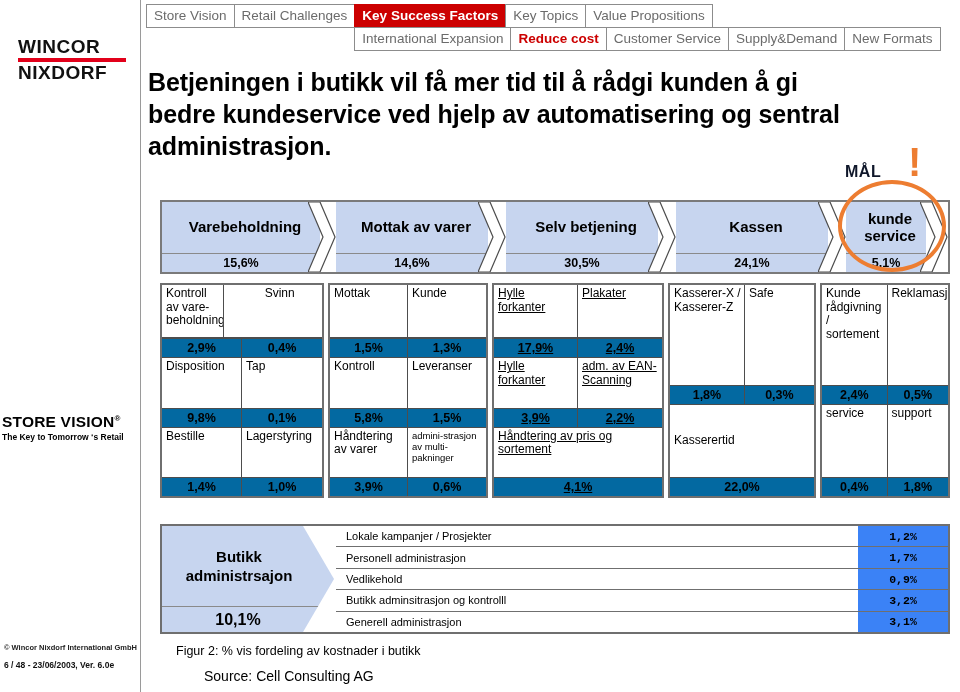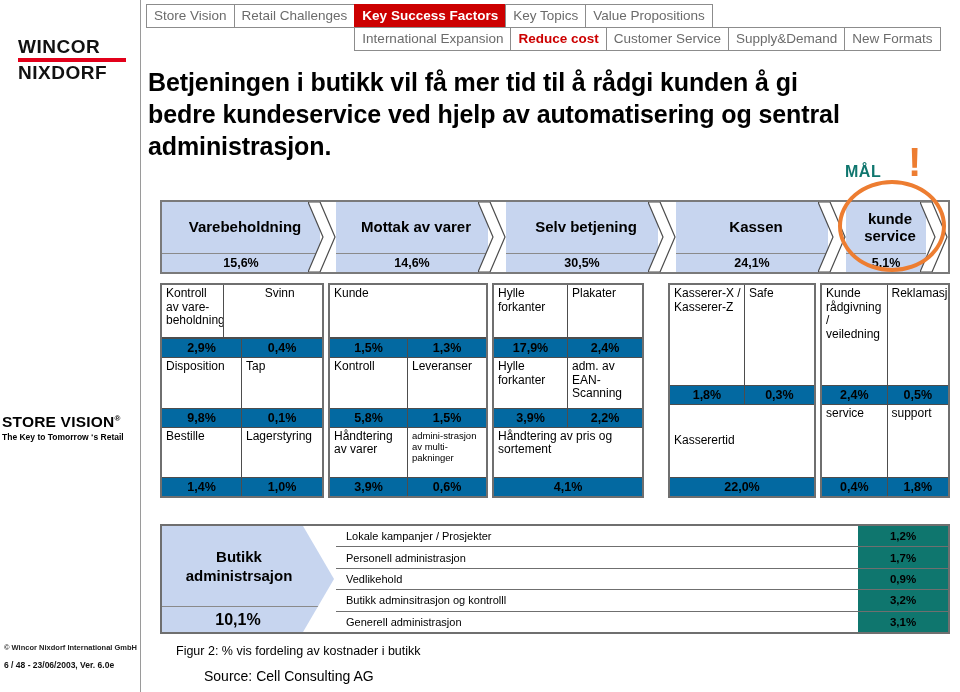--- a/index.html
+++ b/index.html
@@ -47,21 +47,21 @@
   .tab-row.row2 { margin-top:-1px; }
   .tab.spacer { visibility:hidden; border-color:transparent; }
 
   
   #headline {
     position:absolute; left:148px; top:66px; width:700px;
     font-size:25px; font-weight:bold; line-height:32px; letter-spacing:-0.1px;
   }
 
   
-  #mal-label { position:absolute; left:845px; top:163px; font-size:16px; font-weight:bold; color:#0f766e; letter-spacing:0.5px; }
+  #mal-label { position:absolute; left:845px; top:163px; font-size:16px; font-weight:bold; color:#0f172a; letter-spacing:0.5px; }
   #mal-bang  { position:absolute; left:908px; top:142px; font-size:40px; font-weight:bold; color:#ED7D31; line-height:40px; }
 
   
   #band { position:absolute; left:160px; top:200px; width:790px; height:74px; }
   .band-outer { position:absolute; inset:0; border:2px solid #7a7a7a; background:#ffffff; }
   .chev {
     position:absolute; top:2px; height:70px;
     background:#c7d5ef;
     display:flex; flex-direction:column;
   }
@@ -115,21 +115,21 @@
     display:flex; flex-direction:column;
   }
   #admin-chev .t { flex:1 1 auto; display:flex; align-items:center; justify-content:center;
     font-size:15px; font-weight:bold; text-align:center; line-height:19px; padding-right:18px; }
   #admin-chev .p { flex:0 0 26px; display:flex; align-items:center; justify-content:center;
     font-size:16px; font-weight:bold; padding-right:20px; border-top:1px solid #8a8a8a; }
   #admin-rows { position:absolute; left:176px; top:2px; right:2px; bottom:2px; display:flex; flex-direction:column; }
   .adm-row { flex:1 1 0; display:flex; align-items:center; border-bottom:1px solid #6f6f6f; }
   .adm-row:last-child { border-bottom:none; }
   .adm-label { flex:1 1 auto; font-size:11px; padding-left:10px; }
-  .adm-pct { flex:0 0 90px; text-align:left; font-size:11.5px; font-weight:bold; background:#0f766e; align-self:stretch; display:flex; align-items:center; justify-content:center; }
+  .adm-pct { flex:0 0 90px; text-align:left; font-size:11.5px; font-weight:bold; background:#3b82f6; align-self:stretch; display:flex; align-items:center; justify-content:center;font-family:Liberation Mono, monospace; }
 
   
   #fig-caption { position:absolute; left:176px; top:644px; font-size:12.5px; }
   #source-caption { position:absolute; left:204px; top:668px; font-size:14px; }
 </style>
 </head>
 <body>
 
 <div id="left-rail">
   <div id="logo">
@@ -251,20 +251,21 @@
       <div class="cell" style="width:50%;">Lagerstyring</div>
     </div>
     <div class="pctrow" style="border-bottom:none;">
       <div class="pctcell vsep" style="width:50%;">1,4%</div>
       <div class="pctcell" style="width:50%;">1,0%</div>
     </div>
   </div>
 
   <div class="grp" style="left:168px;width:160px;">
     <div class="cellrow labels" style="height:55px;">
+      <div class="cell vsep" style="width:50%;">Mottak</div>
       <div class="cell" style="width:50%;">Kunde</div>
     </div>
     <div class="pctrow">
       <div class="pctcell vsep" style="width:50%;">1,5%</div>
       <div class="pctcell" style="width:50%;">1,3%</div>
     </div>
     <div class="cellrow" style="height:51px;">
       <div class="cell vsep" style="width:50%;">Kontroll</div>
       <div class="cell" style="width:50%;">Leveranser</div>
     </div>
@@ -275,21 +276,21 @@
     <div class="cellrow" style="height:51px;">
       <div class="cell vsep" style="width:50%;">Håndtering av varer</div>
       <div class="cell small" style="width:50%;">admini-strasjon av multi-pakninger</div>
     </div>
     <div class="pctrow" style="border-bottom:none;">
       <div class="pctcell vsep" style="width:50%;">3,9%</div>
       <div class="pctcell" style="width:50%;">0,6%</div>
     </div>
   </div>
 
-  <div class="grp" style="left:332px;width:152px;">
+  <div class="grp" style="left:332px;width:172px;text-decoration:underline;">
     <div class="cellrow labels" style="height:55px;">
       <div class="cell vsep" style="width:50%;">Hylle forkanter</div>
       <div class="cell" style="width:50%;">Plakater</div>
     </div>
     <div class="pctrow">
       <div class="pctcell vsep" style="width:50%;">17,9%</div>
       <div class="pctcell" style="width:50%;">2,4%</div>
     </div>
     <div class="cellrow" style="height:51px;">
       <div class="cell vsep" style="width:50%;">Hylle forkanter</div>
@@ -319,21 +320,21 @@
     <div class="cellrow" style="height:72px;align-items:center;">
       <div class="cell" style="width:100%;">Kasserertid</div>
     </div>
     <div class="pctrow" style="border-bottom:none;">
       <div class="pctcell" style="width:100%;">22,0%</div>
     </div>
   </div>
 
   <div class="grp" style="left:660px;width:130px;">
     <div class="cellrow labels" style="height:101px;border-bottom:none;">
-      <div class="cell vsep" style="width:52%;">Kunde rådgivning / veiledning</div>
+      <div class="cell vsep" style="width:52%;">Kunde rådgivning / sortement</div>
       <div class="cell" style="width:48%;">Reklamasjoner</div>
     </div>
     <div class="pctrow">
       <div class="pctcell vsep" style="width:52%;">2,4%</div>
       <div class="pctcell" style="width:48%;">0,5%</div>
     </div>
     <div class="cellrow" style="height:72px;">
       <div class="cell vsep" style="width:52%;">service</div>
       <div class="cell" style="width:48%;">support</div>
     </div>

